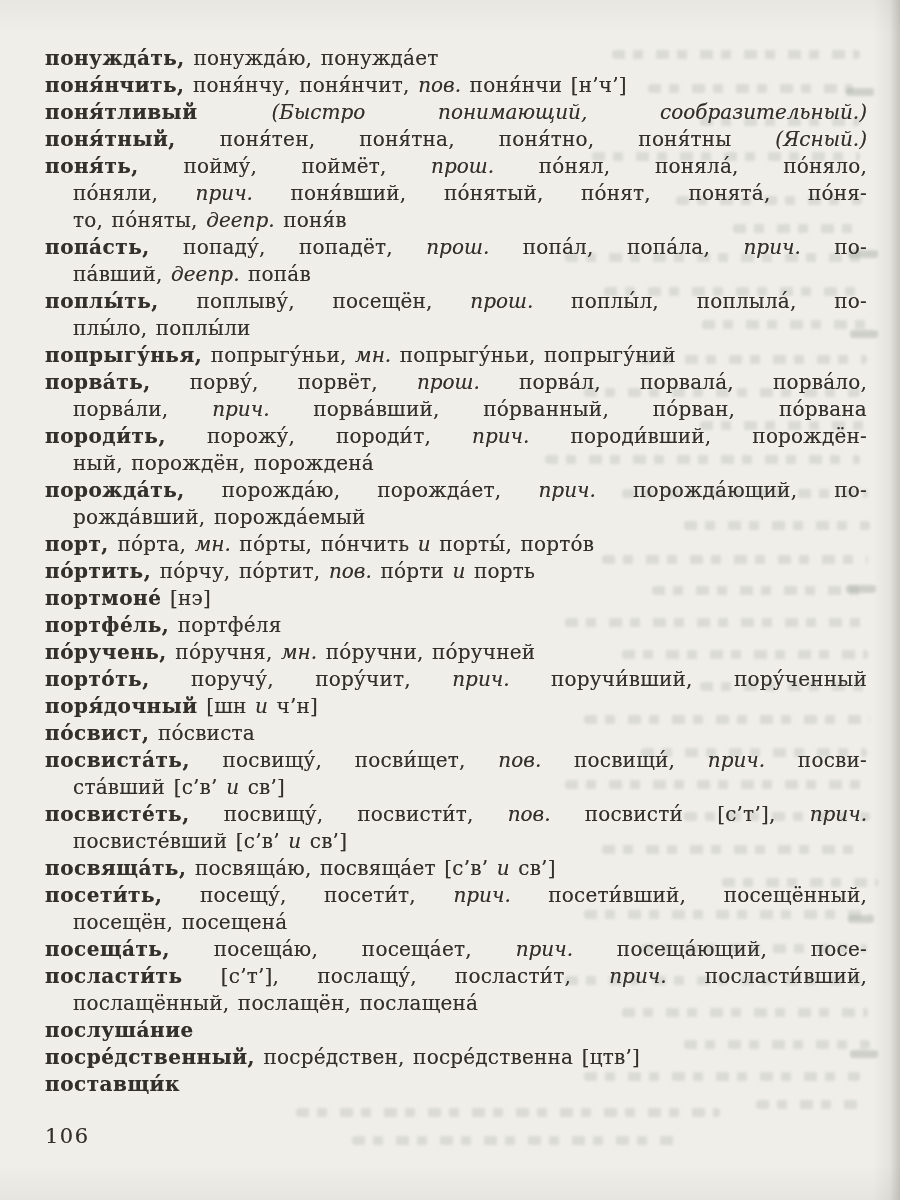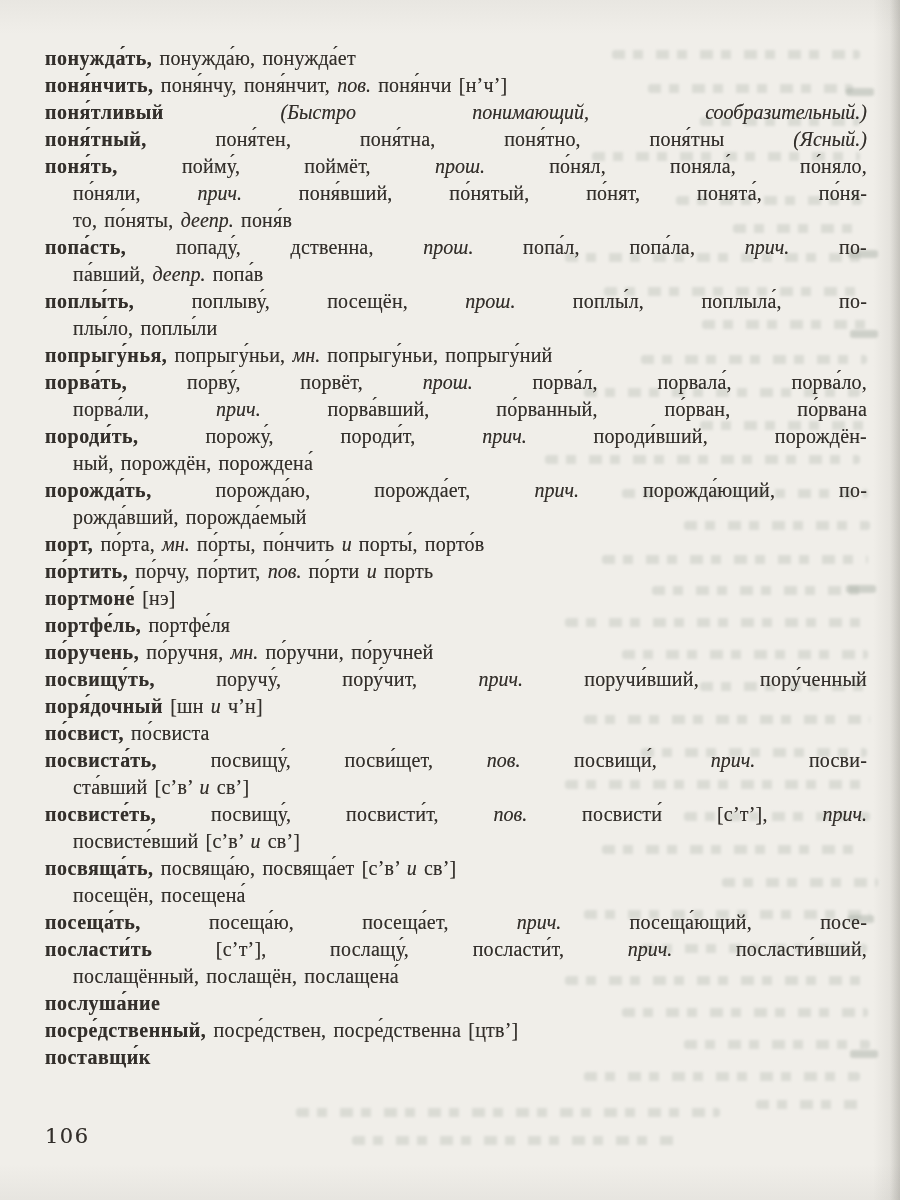--- a/index.html
+++ b/index.html
@@ -23,21 +23,20 @@
       var(--bleedthrough,#a9b0a7) 0 13px, transparent 13px 21px,
       var(--bleedthrough,#a9b0a7) 21px 31px, transparent 31px 44px);
     filter:blur(1.4px);opacity:.30;
   }
   .bleed-strip.dark{opacity:.48;background:var(--bleedthrough,#a9b0a7);height:8px;}
   .text-block{
     position:absolute;left:45px;top:45px;width:822px;
     font-size:20px;color:var(--text,#332f2b);
     text-shadow:0 0 .5px rgba(60,54,48,.55);
     word-spacing:2px;
-    font-family:Liberation Serif, serif;
   }
   .line{height:27px;line-height:27px;white-space:pre-wrap;}
   .line.j{text-align:justify;text-align-last:justify;}
   .line.ind{padding-left:28px;}
   .seg-b{font-weight:bold;letter-spacing:.5px;}
   .seg-i{font-style:italic;}
   .seg-n{letter-spacing:.2px;}
   .page-number{
     position:absolute;left:45px;top:1124px;
     font-size:21px;letter-spacing:1.5px;color:var(--text,#332f2b);
@@ -97,44 +96,45 @@
       <div class="bleed-strip dark" style="left: 850px; top: 1050px; width: 28px;"></div>
     </div>
   <main class="text-block" id="text-block">
       <div class="line"><span class="seg-b">понужда́ть,</span><span class="seg-n"> понужда́ю, понужда́ет</span></div>
       <div class="line"><span class="seg-b">поня́нчить,</span><span class="seg-n"> поня́нчу, поня́нчит, </span><span class="seg-i">пов.</span><span class="seg-n"> поня́нчи [н’ч’]</span></div>
       <div class="line j"><span class="seg-b">поня́тливый </span><span class="seg-i">(Быстро понимающий, сообразительный.)</span></div>
       <div class="line j"><span class="seg-b">поня́тный,</span><span class="seg-n"> поня́тен, поня́тна, поня́тно, поня́тны </span><span class="seg-i">(Ясный.)</span></div>
       <div class="line j"><span class="seg-b">поня́ть,</span><span class="seg-n"> пойму́, поймёт, </span><span class="seg-i">прош.</span><span class="seg-n"> по́нял, поняла́, по́няло,</span></div>
       <div class="line ind j"><span class="seg-n">по́няли, </span><span class="seg-i">прич.</span><span class="seg-n"> поня́вший, по́нятый, по́нят, понята́, по́ня-</span></div>
       <div class="line ind"><span class="seg-n">то, по́няты, </span><span class="seg-i">деепр.</span><span class="seg-n"> поня́в</span></div>
-      <div class="line j"><span class="seg-b">попа́сть,</span><span class="seg-n"> попаду́, дственна, </span><span class="seg-i">прош.</span><span class="seg-n"> попа́л, попа́ла, </span><span class="seg-i">прич.</span><span class="seg-n"> по-</span></div>
+      <div class="line j"><span class="seg-b">попа́сть,</span><span class="seg-n"> попаду́, попадёт, </span><span class="seg-i">прош.</span><span class="seg-n"> попа́л, попа́ла, </span><span class="seg-i">прич.</span><span class="seg-n"> по-</span></div>
       <div class="line ind"><span class="seg-n">па́вший, </span><span class="seg-i">деепр.</span><span class="seg-n"> попа́в</span></div>
       <div class="line j"><span class="seg-b">поплы́ть,</span><span class="seg-n"> поплыву́, посещён, </span><span class="seg-i">прош.</span><span class="seg-n"> поплы́л, поплыла́, по-</span></div>
       <div class="line ind"><span class="seg-n">плы́ло, поплы́ли</span></div>
       <div class="line"><span class="seg-b">попрыгу́нья,</span><span class="seg-n"> попрыгу́ньи, </span><span class="seg-i">мн.</span><span class="seg-n"> попрыгу́ньи, попрыгу́ний</span></div>
       <div class="line j"><span class="seg-b">порва́ть,</span><span class="seg-n"> порву́, порвёт, </span><span class="seg-i">прош.</span><span class="seg-n"> порва́л, порвала́, порва́ло,</span></div>
       <div class="line ind j"><span class="seg-n">порва́ли, </span><span class="seg-i">прич.</span><span class="seg-n"> порва́вший, по́рванный, по́рван, по́рвана</span></div>
       <div class="line j"><span class="seg-b">породи́ть,</span><span class="seg-n"> порожу́, породи́т, </span><span class="seg-i">прич.</span><span class="seg-n"> породи́вший, порождён-</span></div>
       <div class="line ind"><span class="seg-n">ный, порождён, порождена́</span></div>
       <div class="line j"><span class="seg-b">порожда́ть,</span><span class="seg-n"> порожда́ю, порожда́ет, </span><span class="seg-i">прич.</span><span class="seg-n"> порожда́ющий, по-</span></div>
       <div class="line ind"><span class="seg-n">рожда́вший, порожда́емый</span></div>
       <div class="line"><span class="seg-b">порт,</span><span class="seg-n"> по́рта, </span><span class="seg-i">мн.</span><span class="seg-n"> по́рты, по́нчить </span><span class="seg-i">и</span><span class="seg-n"> порты́, порто́в</span></div>
       <div class="line"><span class="seg-b">по́ртить,</span><span class="seg-n"> по́рчу, по́ртит, </span><span class="seg-i">пов.</span><span class="seg-n"> по́рти </span><span class="seg-i">и</span><span class="seg-n"> порть</span></div>
       <div class="line"><span class="seg-b">портмоне́</span><span class="seg-n"> [нэ]</span></div>
       <div class="line"><span class="seg-b">портфе́ль,</span><span class="seg-n"> портфе́ля</span></div>
       <div class="line"><span class="seg-b">по́ручень,</span><span class="seg-n"> по́ручня, </span><span class="seg-i">мн.</span><span class="seg-n"> по́ручни, по́ручней</span></div>
-      <div class="line j"><span class="seg-b">посвищу́ть,</span><span class="seg-n"> поручу́, пору́чит, </span><span class="seg-i">прич.</span><span class="seg-n"> поручи́вший, пору́ченный</span></div>
+      <div class="line j"><span class="seg-b">порто́ть,</span><span class="seg-n"> поручу́, пору́чит, </span><span class="seg-i">прич.</span><span class="seg-n"> поручи́вший, пору́ченный</span></div>
       <div class="line"><span class="seg-b">поря́дочный</span><span class="seg-n"> [шн </span><span class="seg-i">и</span><span class="seg-n"> ч’н]</span></div>
       <div class="line"><span class="seg-b">по́свист,</span><span class="seg-n"> по́свиста</span></div>
       <div class="line j"><span class="seg-b">посвиста́ть,</span><span class="seg-n"> посвищу́, посви́щет, </span><span class="seg-i">пов.</span><span class="seg-n"> посвищи́, </span><span class="seg-i">прич.</span><span class="seg-n"> посви-</span></div>
       <div class="line ind"><span class="seg-n">ста́вший [с’в’ </span><span class="seg-i">и</span><span class="seg-n"> св’]</span></div>
       <div class="line j"><span class="seg-b">посвисте́ть,</span><span class="seg-n"> посвищу́, посвисти́т, </span><span class="seg-i">пов.</span><span class="seg-n"> посвисти́ [с’т’], </span><span class="seg-i">прич.</span></div>
       <div class="line ind"><span class="seg-n">посвисте́вший [с’в’ </span><span class="seg-i">и</span><span class="seg-n"> св’]</span></div>
       <div class="line"><span class="seg-b">посвяща́ть,</span><span class="seg-n"> посвяща́ю, посвяща́ет [с’в’ </span><span class="seg-i">и</span><span class="seg-n"> св’]</span></div>
+      <div class="line j"><span class="seg-b">посети́ть,</span><span class="seg-n"> посещу́, посети́т, </span><span class="seg-i">прич.</span><span class="seg-n"> посети́вший, посещённый,</span></div>
       <div class="line ind"><span class="seg-n">посещён, посещена́</span></div>
       <div class="line j"><span class="seg-b">посеща́ть,</span><span class="seg-n"> посеща́ю, посеща́ет, </span><span class="seg-i">прич.</span><span class="seg-n"> посеща́ющий, посе-</span></div>
       <div class="line j"><span class="seg-b">посласти́ть</span><span class="seg-n"> [с’т’], послащу́, посласти́т, </span><span class="seg-i">прич.</span><span class="seg-n"> посласти́вший,</span></div>
       <div class="line ind"><span class="seg-n">послащённый, послащён, послащена́</span></div>
       <div class="line"><span class="seg-b">послуша́ние</span></div>
       <div class="line"><span class="seg-b">посре́дственный,</span><span class="seg-n"> посре́дствен, посре́дственна [цтв’]</span></div>
       <div class="line"><span class="seg-b">поставщи́к</span></div>
     </main>
   <div class="page-number">106</div>
   <div class="page-edge"></div>

